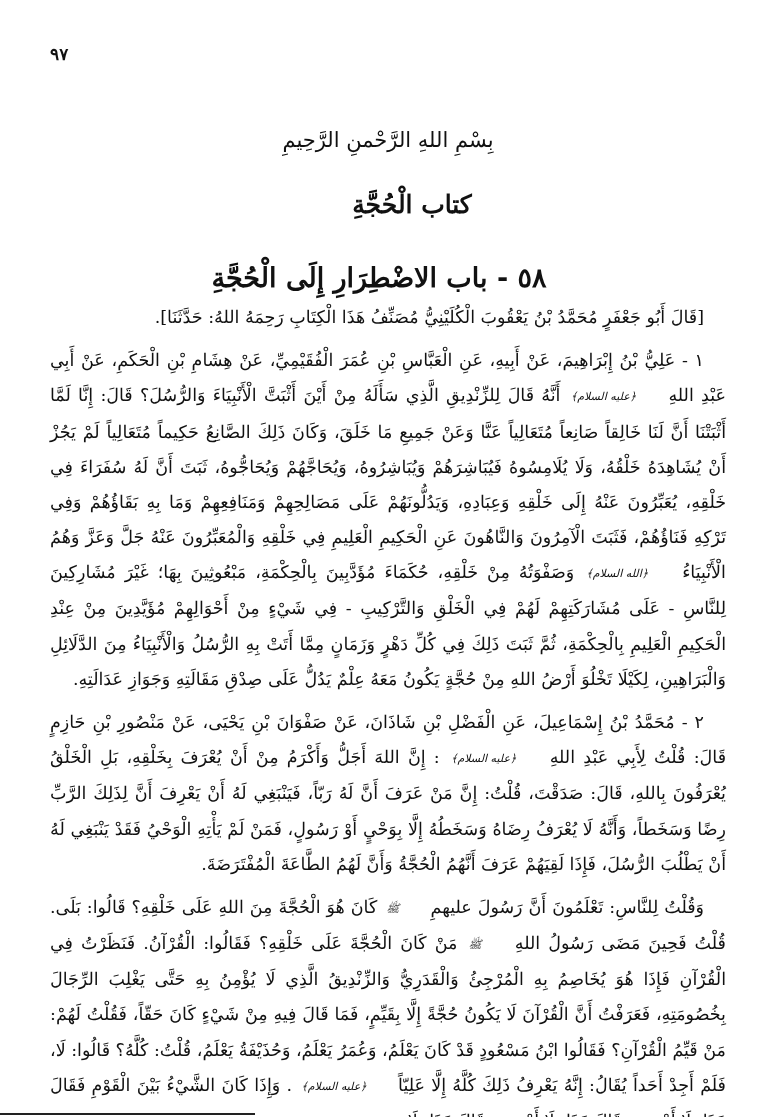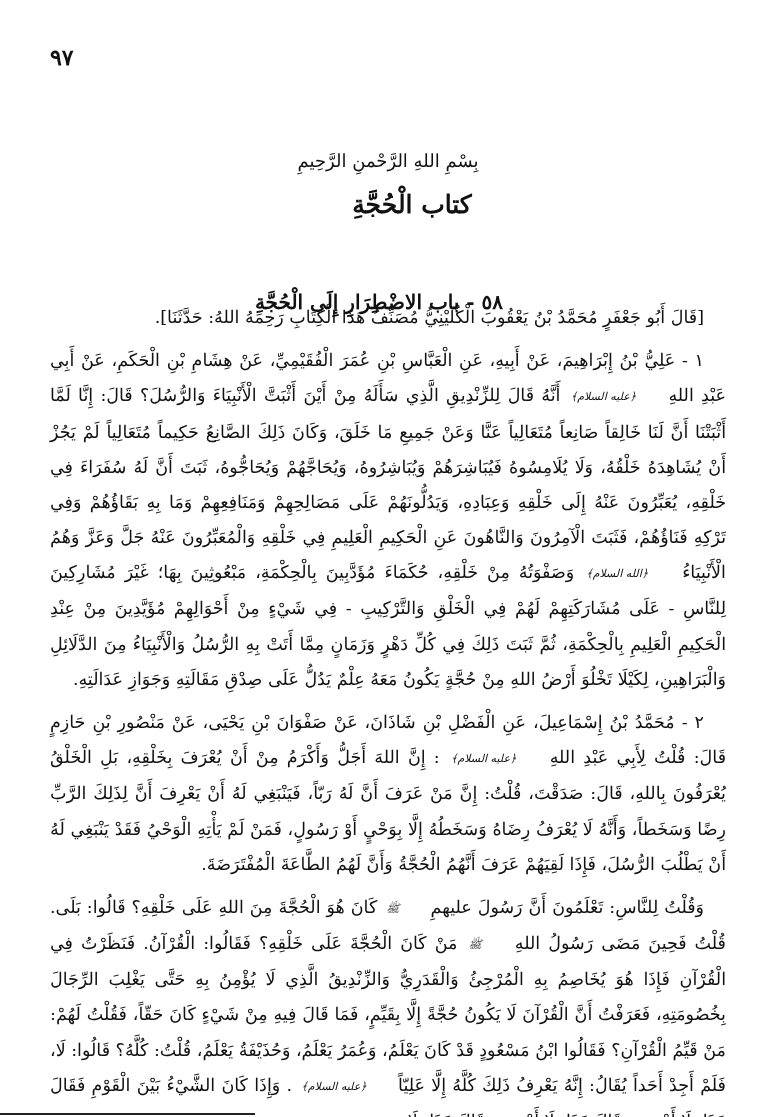--- a/index.html
+++ b/index.html
@@ -12,56 +12,54 @@
       height: 1117px;
       position: relative;
       overflow: hidden;
       color: #111111;
       font-family: "DejaVu Serif", "Liberation Serif", serif;
     }
     .page-number {
       position: absolute;
       left: 50px;
       top: 44px;
-      font-size: 22px;
+      font-size: 17px;
       font-weight: bold;
       direction: rtl;
     }
     .basmala {
       position: absolute;
       left: 0;
       right: 0;
       top: 128px;
       text-align: center;
-      font-size: 18px;
+      font-size: 21px;
       direction: rtl;
       letter-spacing: 1px;
-      margin-top: 22px;
     }
     .book-title {
       position: absolute;
       left: 0;
       right: 0;
       top: 190px;
       text-align: center;
       font-size: 25px;
       font-weight: bold;
       direction: rtl;
       padding-left: 48px;
     }
     .chapter-title {
       position: absolute;
       left: 0;
       right: 18px;
       top: 262px;
       text-align: center;
-      font-size: 20px;
+      font-size: 27px;
       font-weight: bold;
       direction: rtl;
-      margin-top: 28px;
     }
     .body-text {
       position: absolute;
       left: 42px;
       right: 42px;
       top: 292px;
       direction: rtl;
       text-align: justify;
       text-align-last: right;
       font-size: 17.5px;

